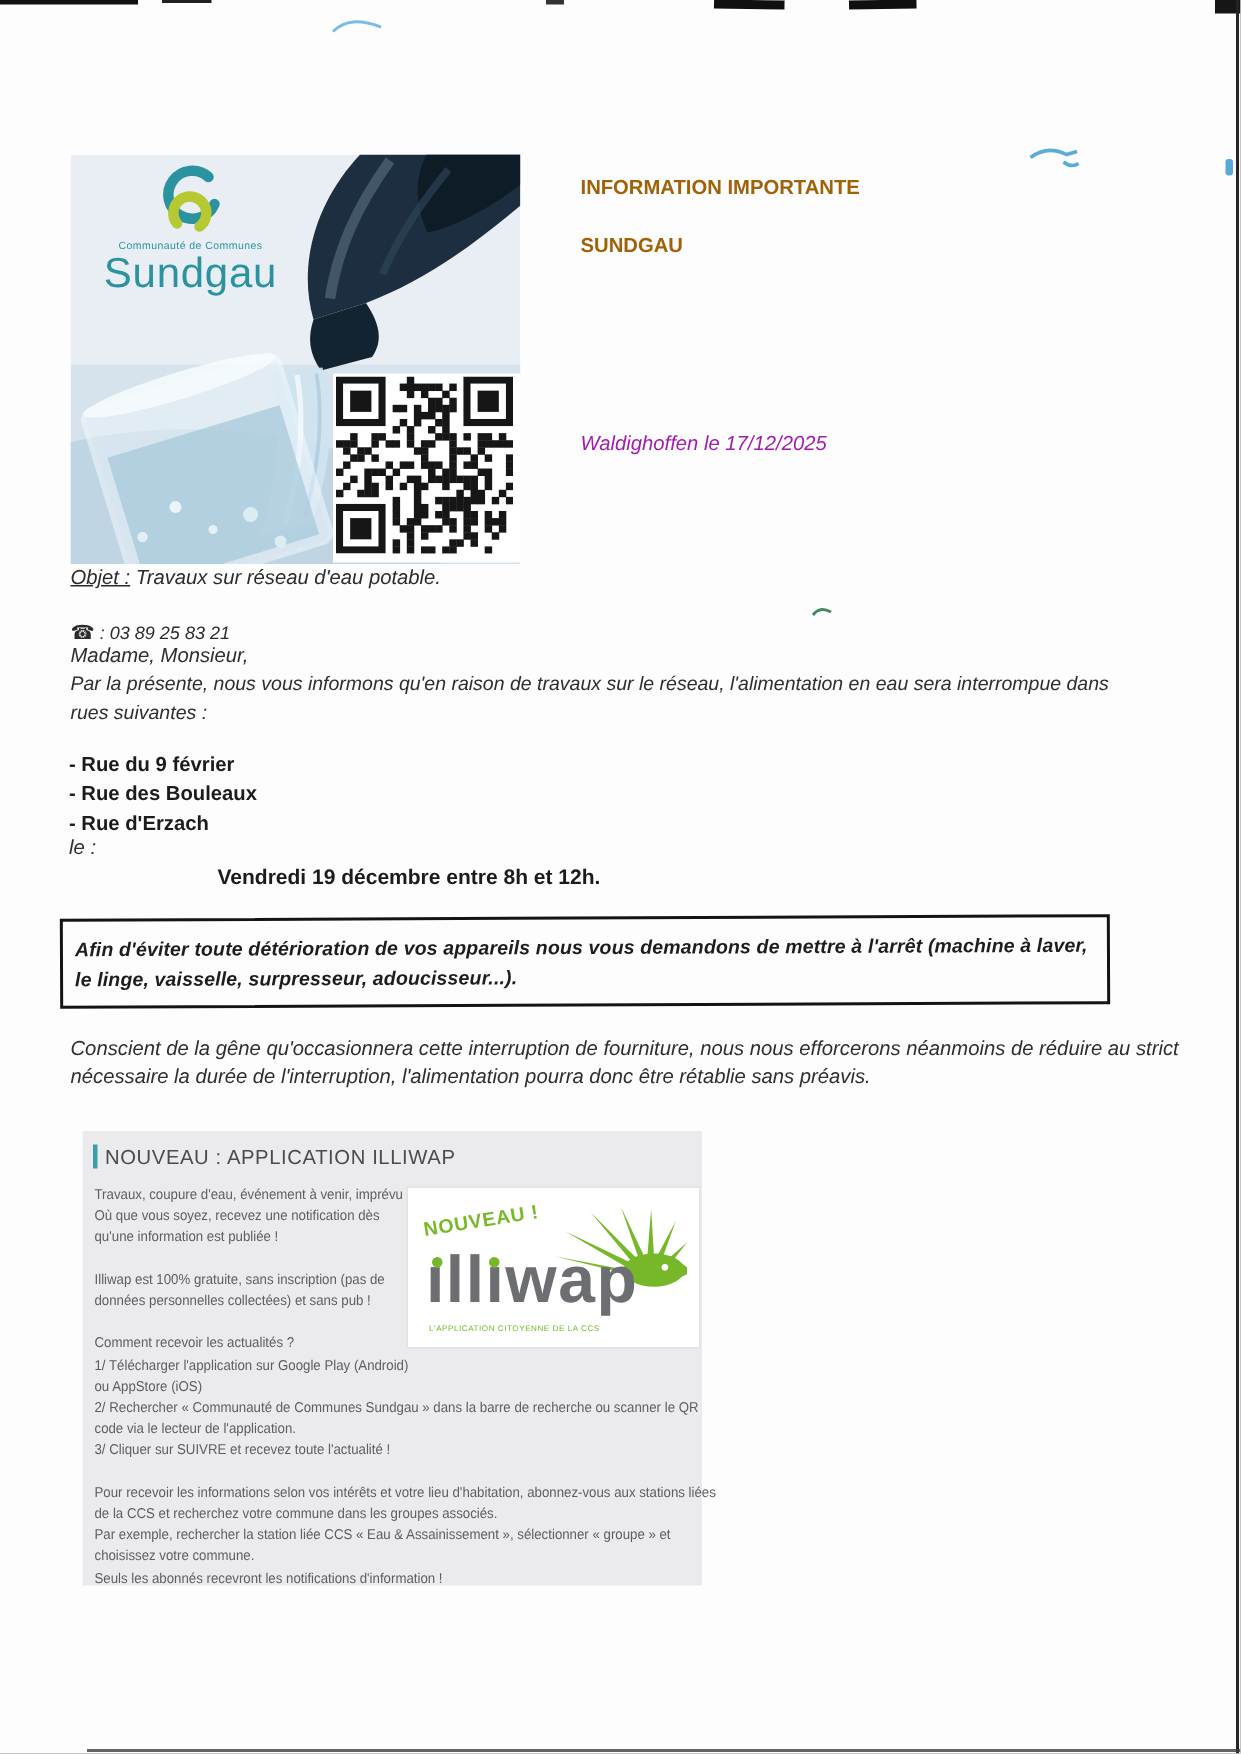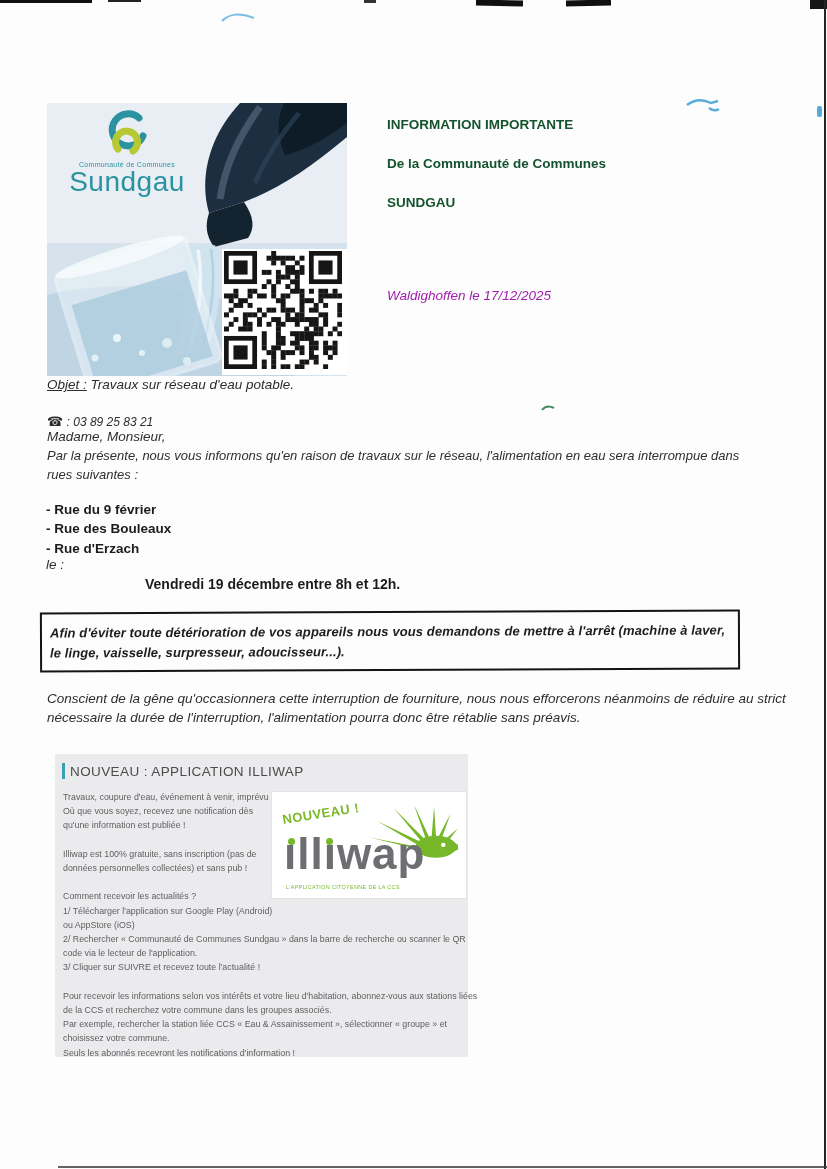--- a/index.html
+++ b/index.html
@@ -13,21 +13,21 @@
   .photo{position:absolute;left:47px;top:103px;width:300px;height:273px;overflow:hidden;}
   .photo svg.scene{position:absolute;left:0;top:0;}
   .logo{position:absolute;left:0;top:6px;width:160px;text-align:center;}
   .logo-icon{display:block;margin:0 auto;}
   .logo-small{font-size:7px;color:#2b93a0;letter-spacing:.3px;white-space:nowrap;}
   .logo-name{font-size:28px;color:#2b93a0;letter-spacing:.5px;line-height:28px;}
   .qr{position:absolute;left:175px;top:146px;width:122px;height:122px;background:#fff;padding:2px;}
 
   
   .info{position:absolute;left:387px;top:117px;width:340px;}
-  .info-line{font-weight:bold;font-size:13.5px;color:#14532d;line-height:16px;margin-bottom:23px;}
+  .info-line{font-weight:bold;font-size:13.5px;color:#a16207;line-height:16px;margin-bottom:23px;}
   .dateline{position:absolute;left:387px;top:288px;font-style:italic;font-size:13.5px;color:#a21caf;}
   .subject{position:absolute;left:47px;top:377px;font-style:italic;font-size:13.5px;color:#2c2c2c;}
   .subject .label{text-decoration:underline;}
   .phoneline{position:absolute;left:47px;top:414px;font-style:italic;font-size:12px;color:#2c2c2c;}
   .phoneline .glyph{font-style:normal;font-size:13px;}
   .salutation{position:absolute;left:47px;top:429px;font-style:italic;font-size:13.5px;}
   .intro{position:absolute;left:47px;top:447px;width:714px;font-style:italic;font-size:13px;line-height:18.5px;}
   .streets{position:absolute;left:46px;top:500px;font-weight:bold;font-size:13.5px;color:#1c1c1c;}
   .streets div{line-height:19.3px;}
   .le-label{position:absolute;left:46px;top:557px;font-style:italic;font-size:13.5px;}
@@ -325,21 +325,20 @@
           <rect x="94.39999999999999" y="9.44" width="14.16" height="14.16" fill="#161616"></rect>
           <rect x="0" y="84.96" width="33.04" height="33.04" fill="#161616"></rect>
           <rect x="4.72" y="89.67999999999999" width="23.599999999999998" height="23.599999999999998" fill="#ffffff"></rect>
           <rect x="9.44" y="94.39999999999999" width="14.16" height="14.16" fill="#161616"></rect>
         </svg>
     </div>
   </div>
 
   <div class="info">
       <div class="info-line">INFORMATION IMPORTANTE</div>
-      <div class="info-line">De la Communauté de Communes</div>
       <div class="info-line">SUNDGAU</div>
     </div>
   <div class="dateline">Waldighoffen le 17/12/2025</div>
 
   <div class="subject">
     <span class="label">Objet :</span><span> Travaux sur réseau d'eau potable.</span>
   </div>
   <div class="phoneline">
     <span class="glyph">☎</span><span> : 03 89 25 83 21</span>
   </div>

